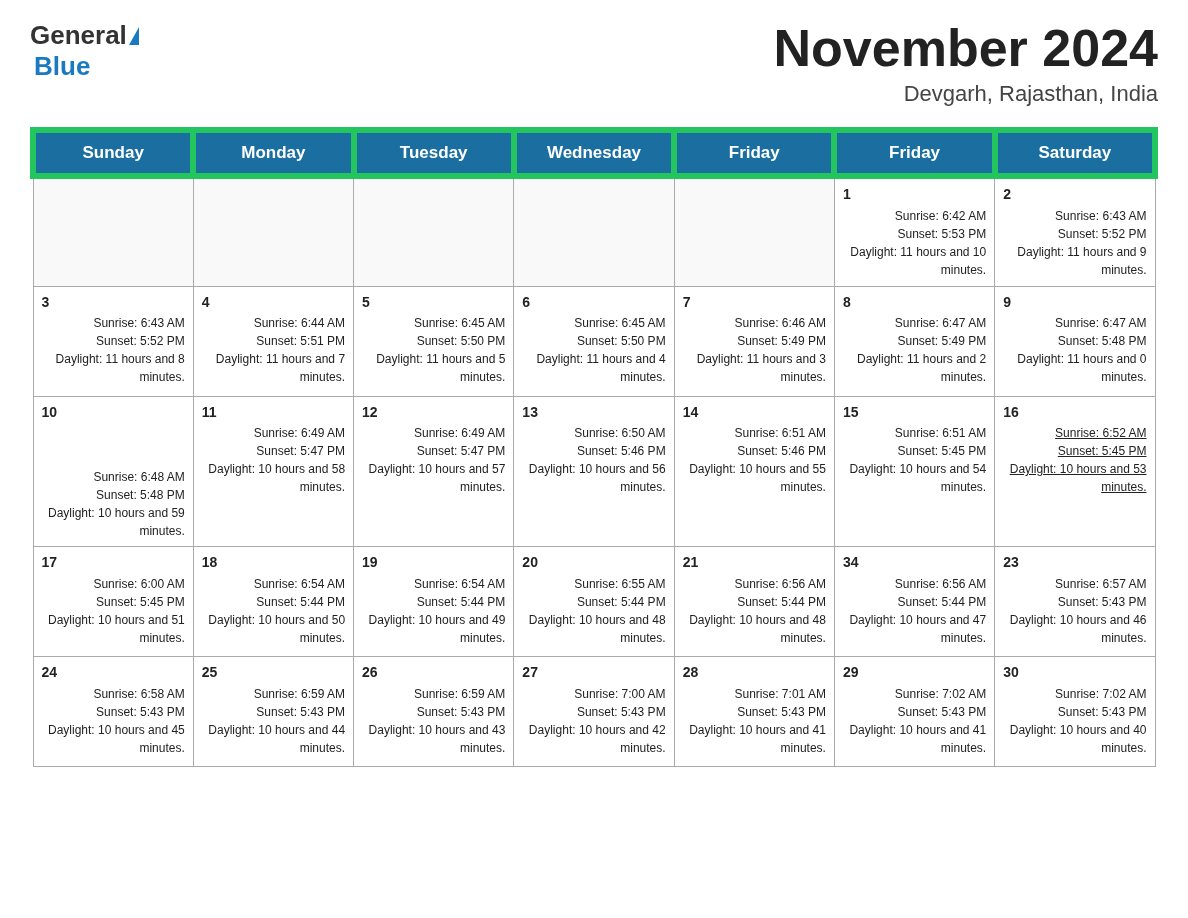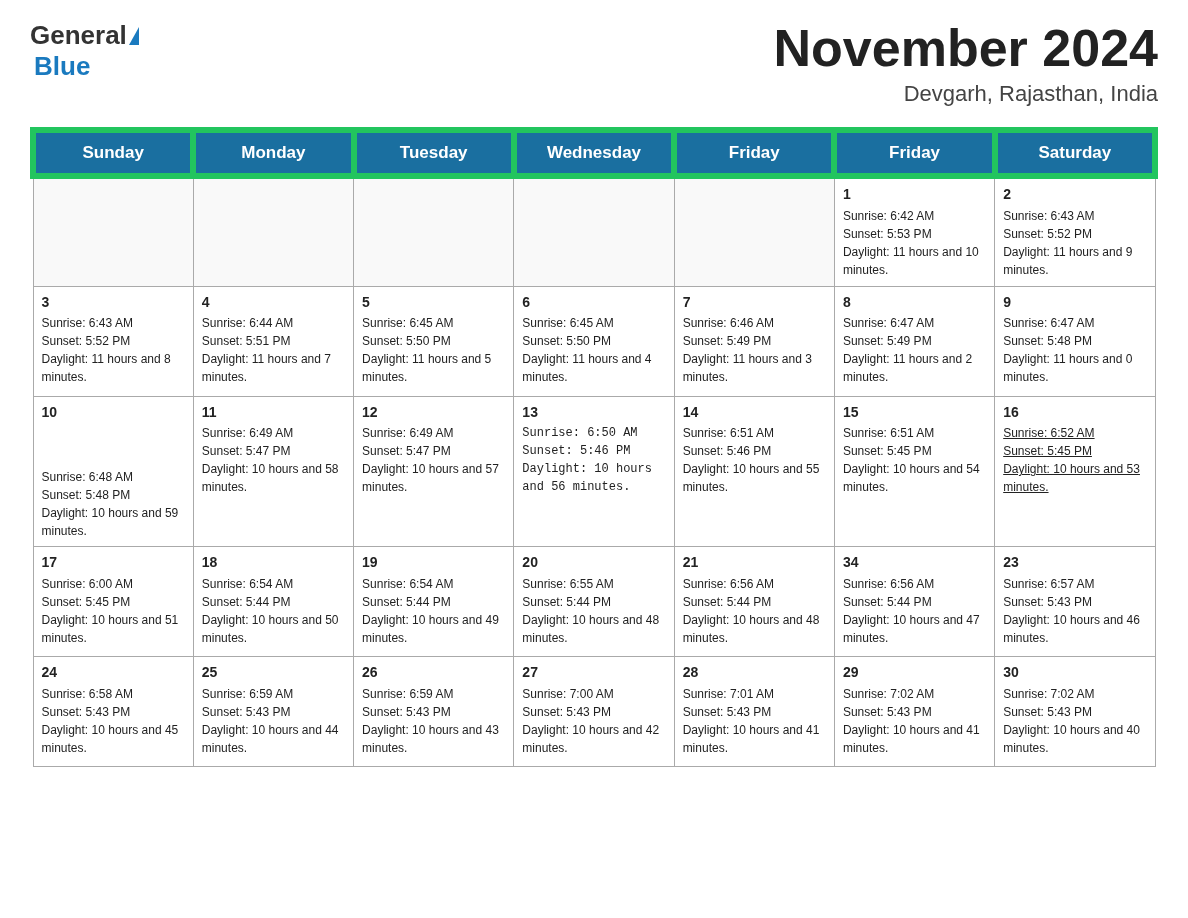--- a/index.html
+++ b/index.html
@@ -84,20 +84,21 @@
     .day-number {
       font-size: 14px;
       font-weight: bold;
       display: block;
       margin-bottom: 2px;
     }
     .day-info {
       font-size: 12px;
       color: #222;
       line-height: 1.5;
+      text-align: right;
     }
     .empty-cell {
       background: #f9f9f9;
     }
     .week-row td {
       height: 110px;
     }
   </style>
 </head>
 <body>
@@ -208,21 +209,21 @@
 Daylight: 10 hours and 58 minutes.</div>
         </td>
         <td>
           <span class="day-number">12</span>
           <div class="day-info" style="white-space: pre-line;">Sunrise: 6:49 AM
 Sunset: 5:47 PM
 Daylight: 10 hours and 57 minutes.</div>
         </td>
         <td>
           <span class="day-number">13</span>
-          <div class="day-info" style="white-space: pre-line; font-family: Liberation Mono, monospace;">Sunrise: 6:50 AM
+          <div class="day-info" style="white-space: pre-line;">Sunrise: 6:50 AM
 Sunset: 5:46 PM
 Daylight: 10 hours and 56 minutes.</div>
         </td>
         <td>
           <span class="day-number">14</span>
           <div class="day-info" style="white-space: pre-line;">Sunrise: 6:51 AM
 Sunset: 5:46 PM
 Daylight: 10 hours and 55 minutes.</div>
         </td>
         <td>

